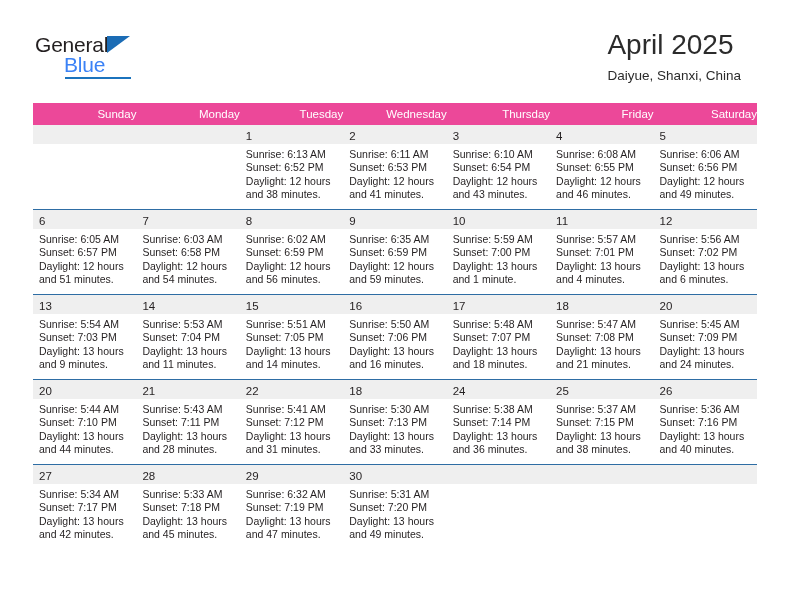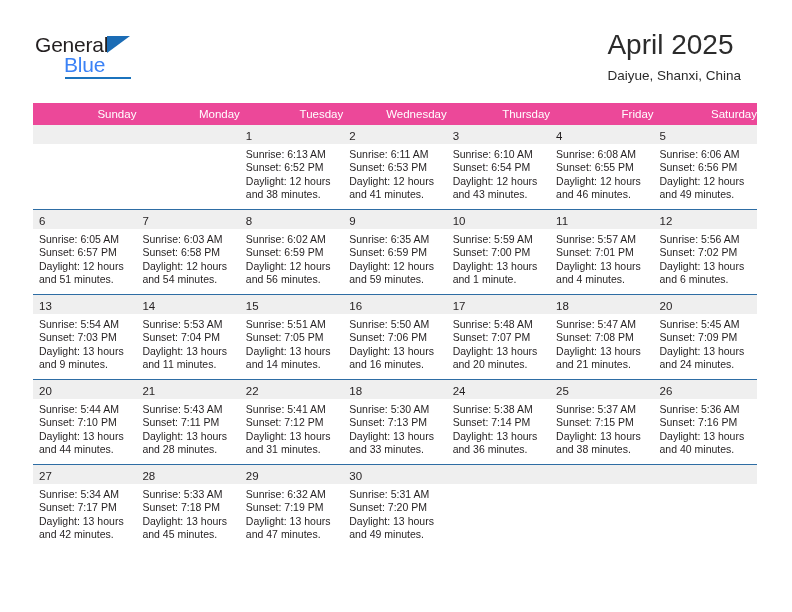--- a/index.html
+++ b/index.html
@@ -376,21 +376,21 @@
               </div>
             </div>
           </td>
           <td>
             <div class="cell-inner">
               <div class="day-band"><span class="day-num">17</span></div>
               <div class="cell-lines">
                 <div>Sunrise: 5:48 AM</div>
                 <div>Sunset: 7:07 PM</div>
                 <div>Daylight: 13 hours</div>
-                <div>and 20 minutes.</div>
+                <div>and 18 minutes.</div>
               </div>
             </div>
           </td>
           <td>
             <div class="cell-inner">
               <div class="day-band"><span class="day-num">18</span></div>
               <div class="cell-lines">
                 <div>Sunrise: 5:47 AM</div>
                 <div>Sunset: 7:08 PM</div>
                 <div>Daylight: 13 hours</div>

